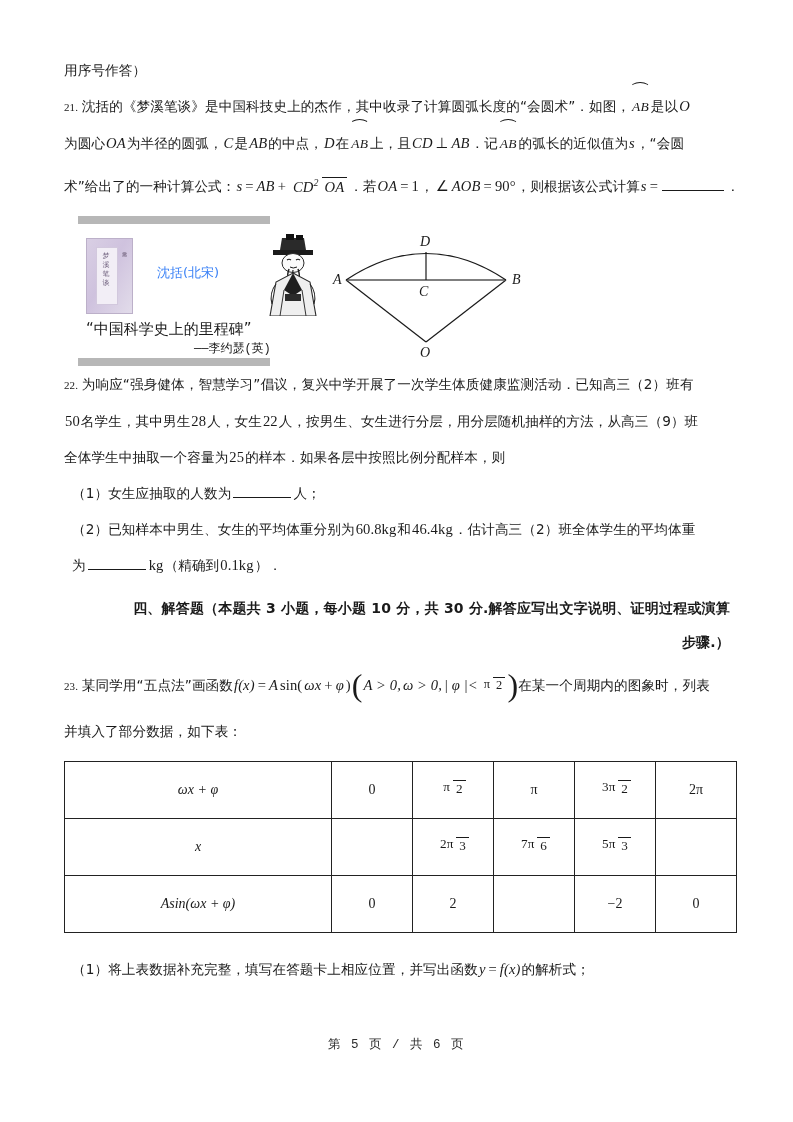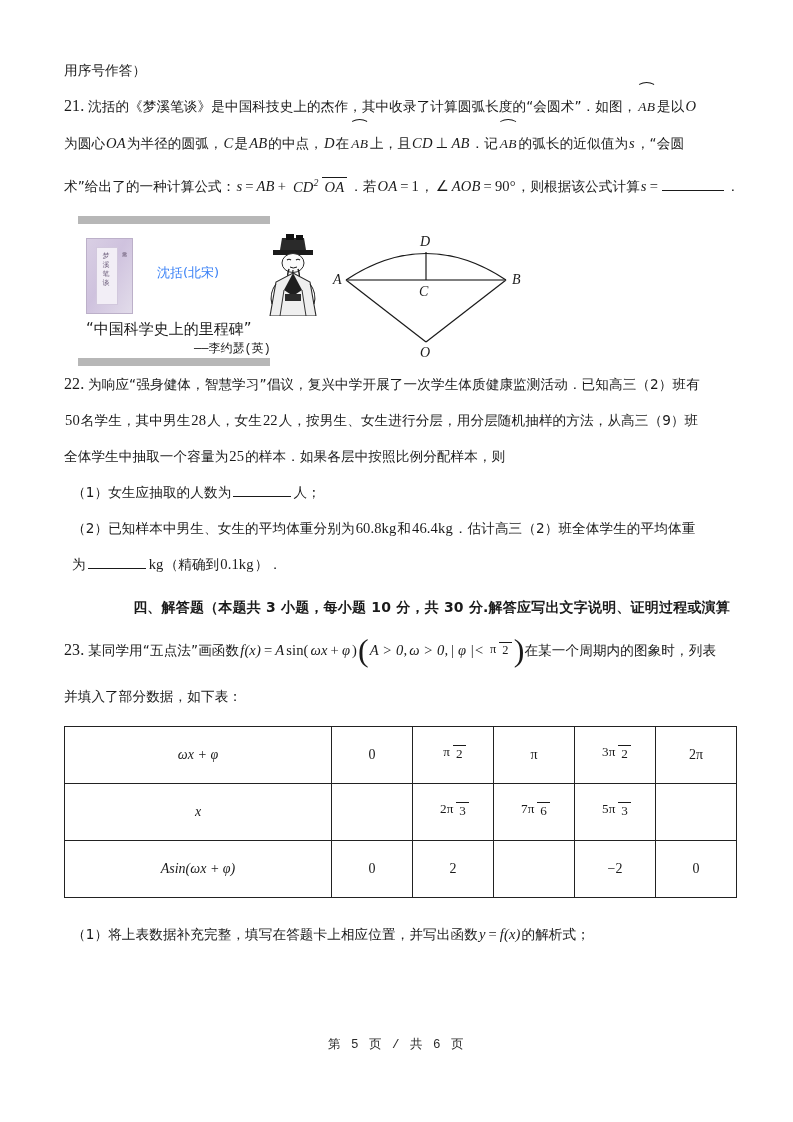--- a/index.html
+++ b/index.html
@@ -33,21 +33,21 @@
   .line {
     font-size: 14.4px;
     line-height: 36px;
     white-space: nowrap;
     letter-spacing: 0.1px;
   }
   .cn { font-family: "DejaVu Sans", "Liberation Sans", sans-serif; font-size: 13.6px; }
   .mi { font-family: "Liberation Serif", serif; font-style: italic; font-size: 14.6px; padding: 0 1px; }
   .mn { font-family: "Liberation Serif", serif; font-size: 14.6px; padding: 0 1px; }
   .op { font-family: "Liberation Serif", serif; font-size: 14.6px; padding: 0 2px; }
-  .qnum { font-family: "Liberation Serif", serif; font-size: 16px; }
+  .qnum { font-family: "Liberation Serif", serif; font-size: 11px; }
 
   .blank {
     display: inline-block;
     border-bottom: 1px solid #1a1a1a;
     vertical-align: baseline;
     height: 0.95em;
     margin: 0 2px;
   }
   .blank.w1 { width: 62px; }
   .blank.w2 { width: 58px; }
@@ -329,20 +329,23 @@
       <span class="cn">（2）已知样本中男生、女生的平均体重分别为</span><span class="mn">60.8kg</span><span class="cn">和</span><span class="mn">46.4kg</span><span class="cn">．估计高三（2）班全体学生的平均体重</span>
     </div>
     <div class="line indent">
       <span class="cn">为</span><span class="blank w2"></span><span class="mn">kg</span><span class="cn">（精确到</span><span class="mn">0.1kg</span><span class="cn">）．</span>
     </div>
 
     <div class="spacer-sm"></div>
 
     <div class="section-head">
       <span>四、解答题（本题共 3 小题，每小题 10 分，共 30 分.解答应写出文字说明、证明过程或演算</span>
+    </div>
+    <div class="section-head">
+      <span>步骤.）</span>
     </div>
 
     <div class="line" style="line-height:52px;">
       <span class="qnum">23.</span>
       <span class="cn">某同学用“五点法”画函数</span><span class="mi">f(x)</span><span class="op">=</span><span class="mi">A</span><span class="mn">sin(</span><span class="mi">ωx</span><span class="op">+</span><span class="mi">φ</span><span class="mn">)</span><span style="font-size:32px;font-family:'Liberation Serif',serif;vertical-align:middle;position:relative;top:-2px;">(</span><span class="mi">A &gt; 0,</span><span class="mi">ω &gt; 0,</span><span class="mi">| φ |&lt;</span><span class="frac small">
           <span class="num">π</span>
           <span class="den">2</span>
         </span><span style="font-size:32px;font-family:'Liberation Serif',serif;vertical-align:middle;position:relative;top:-2px;">)</span><span class="cn">在某一个周期内的图象时，列表</span>
     </div>
     <div class="line">

